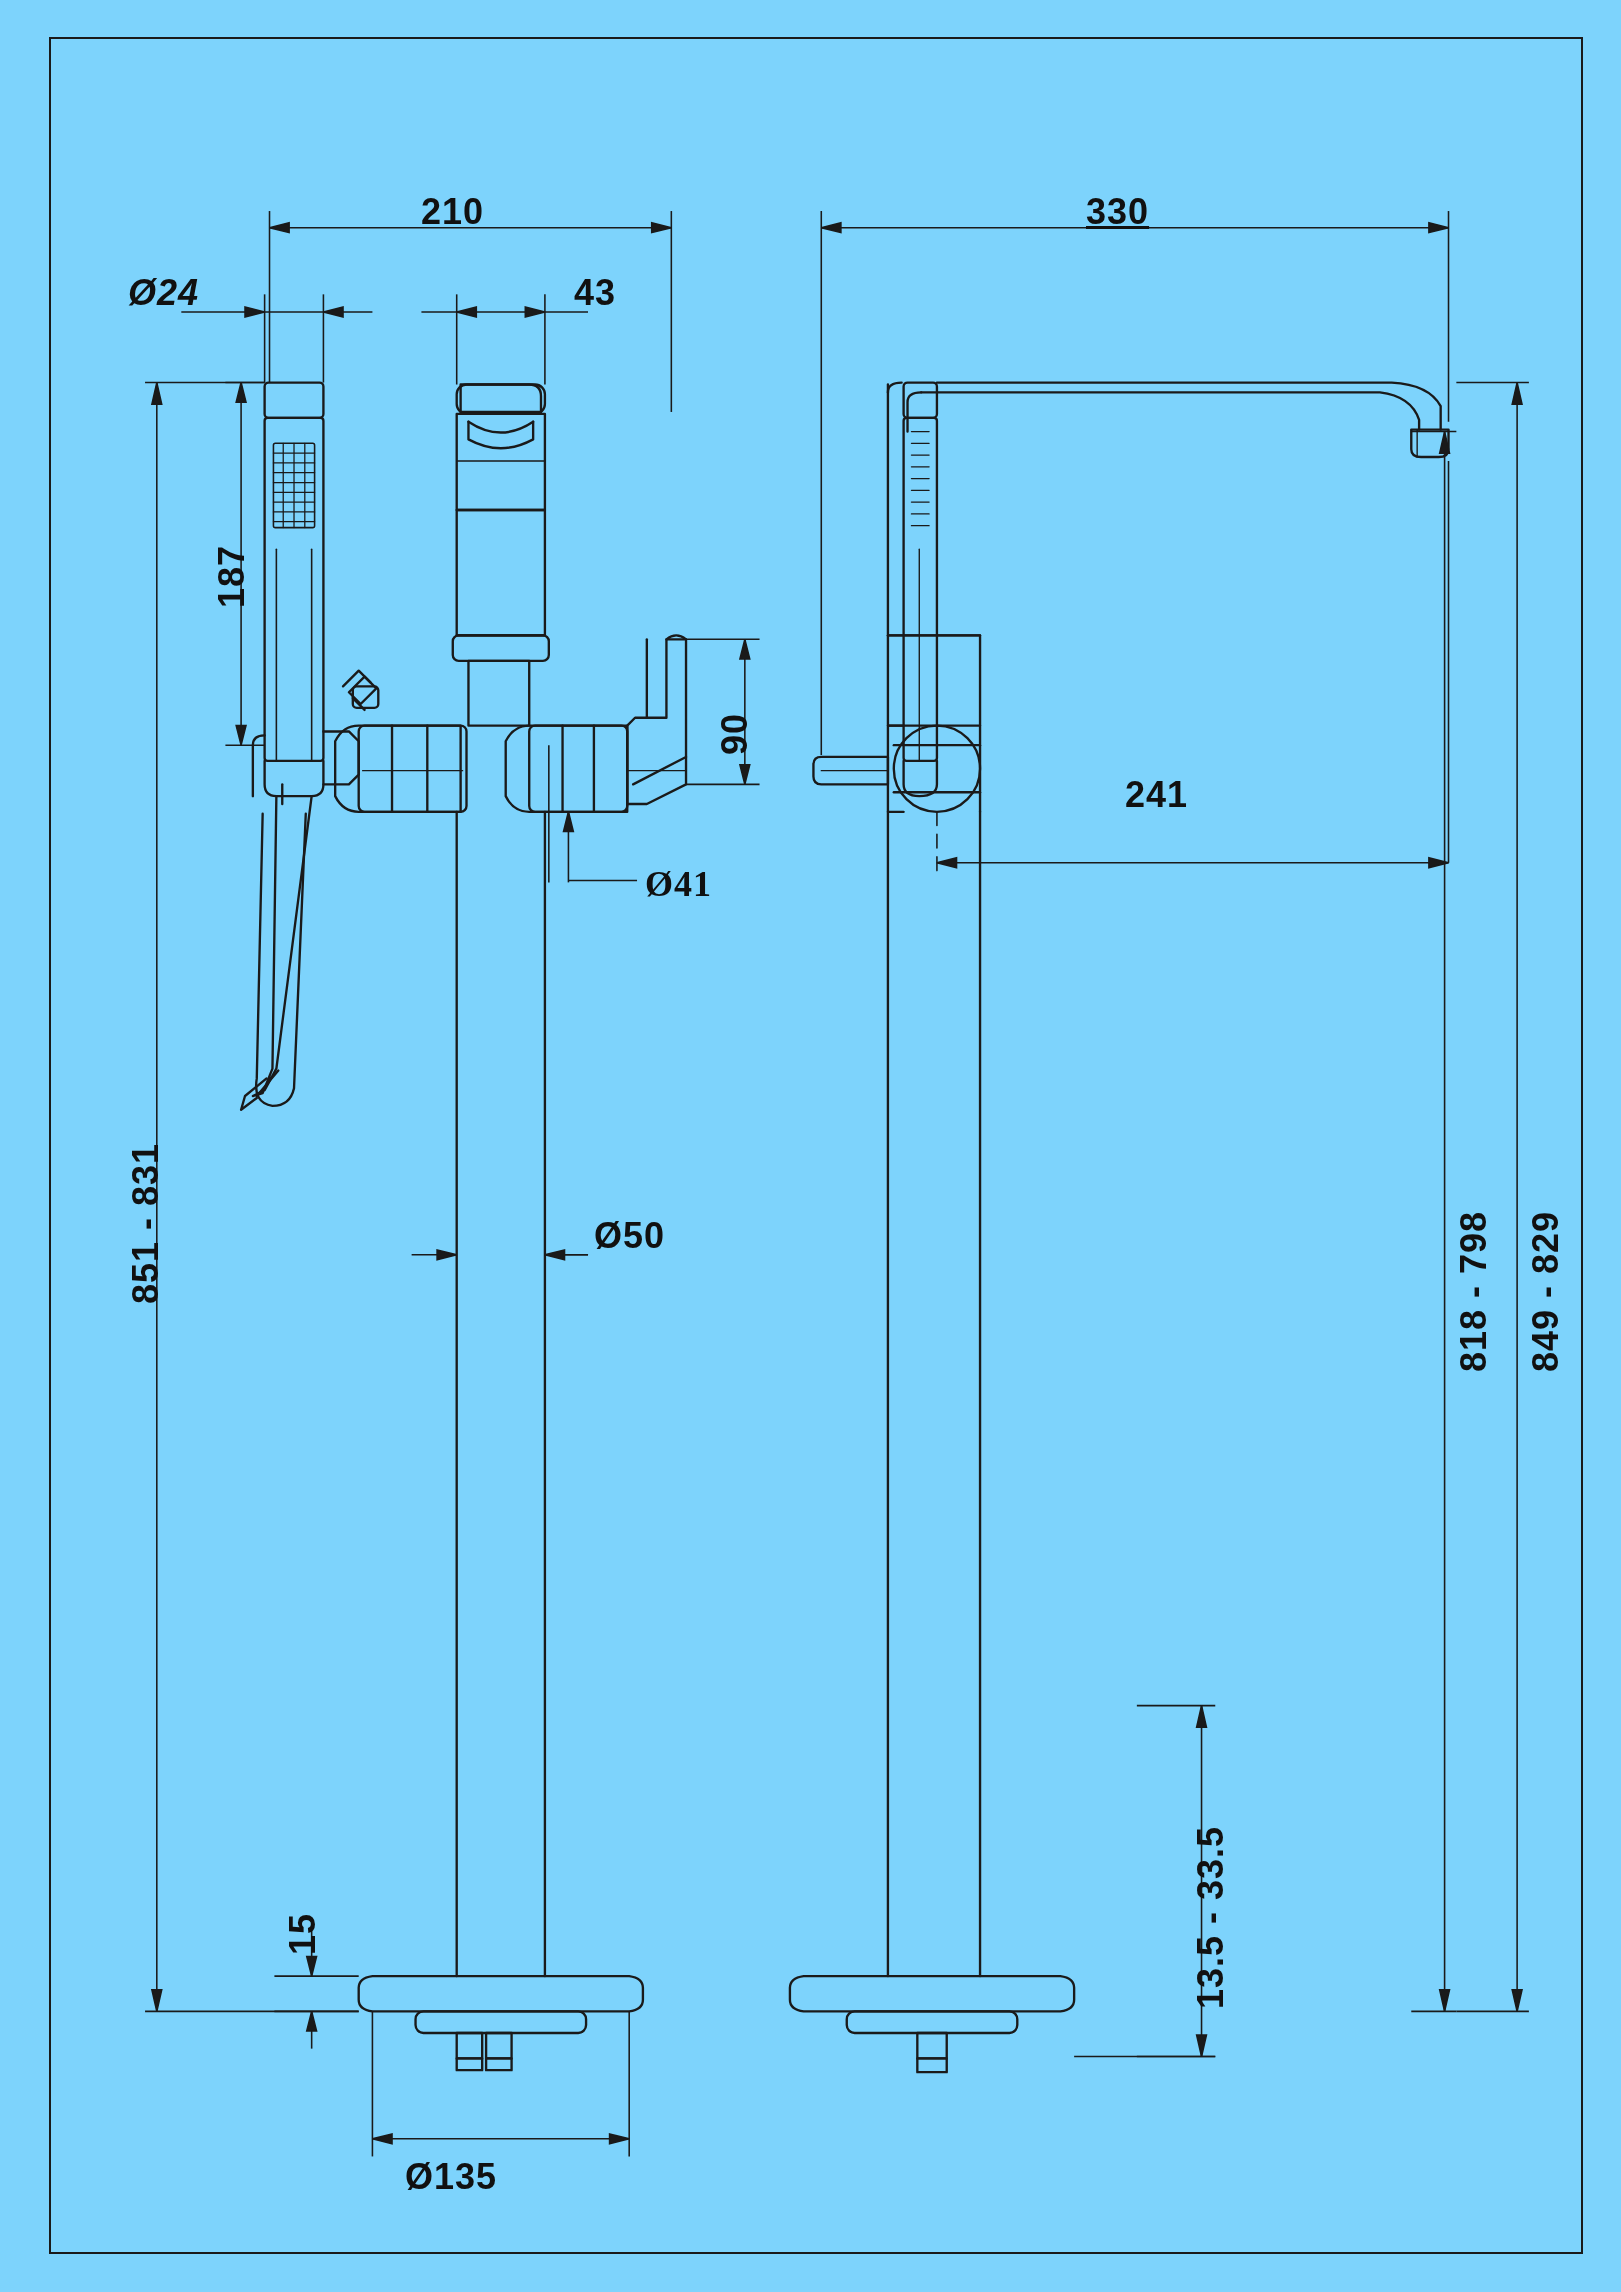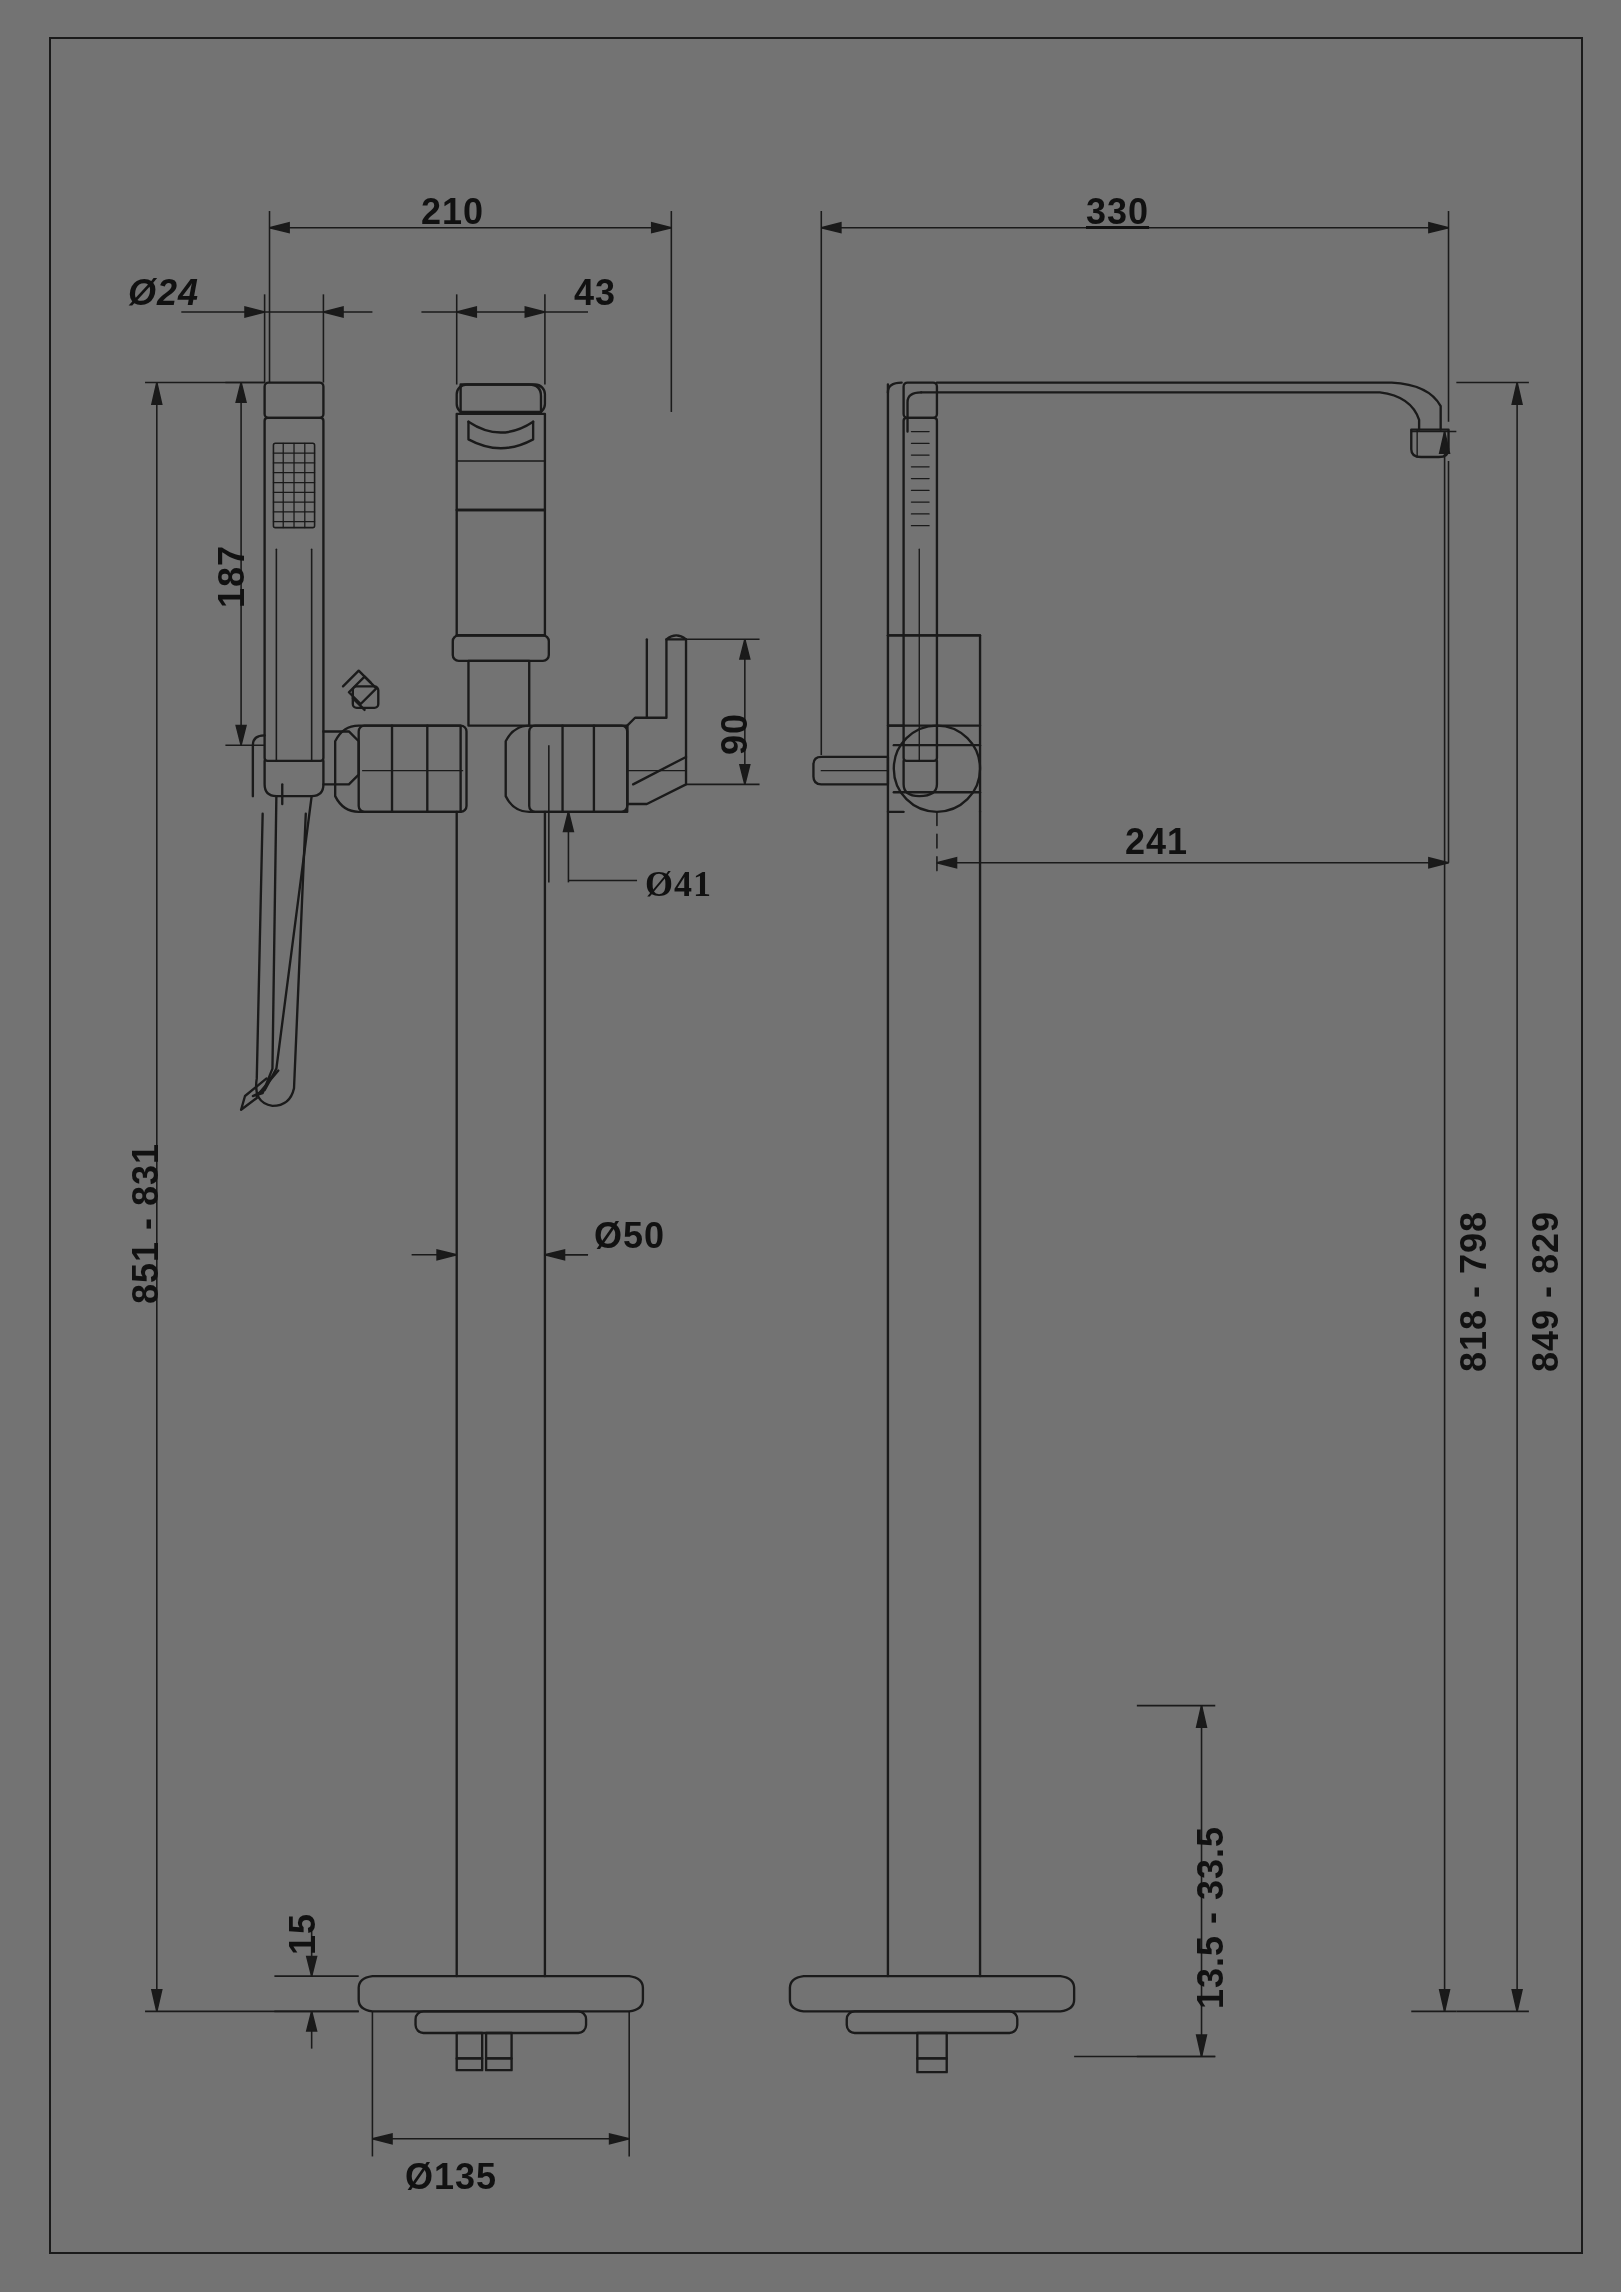--- a/index.html
+++ b/index.html
@@ -7,21 +7,21 @@
     padding: 0;
     background: #ffffff;
   }
   body {
     font-family: "Liberation Sans", sans-serif;
   }
   #sheet {
     position: relative;
     width: 1621px;
     height: 2293px;
-    background: #737373;
+    background: #7dd3fc;
     overflow: hidden;
   }
   #frame {
     position: absolute;
     left: 49px;
     top: 37px;
     width: 1534px;
     height: 2217px;
     border: 2.9px solid #1a1a1a;
     box-sizing: border-box;
@@ -302,21 +302,21 @@
   <div class="dimtext" style="left:594px; top:1215px;">Ø50</div>
 
   <div class="dimtext vert" style="left:125px; top:1304px;">851 - 831</div>
 
   <div class="dimtext vert" style="left:282px; top:1955px;">15</div>
 
   <div class="dimtext" style="left:405px; top:2156px;">Ø135</div>
 
   <div class="dimtext" style="left:1086px; top:191px;text-decoration:underline;">330</div>
 
-  <div class="dimtext" style="left:1125px; top:821px;">241</div>
+  <div class="dimtext" style="left:1125px; top:774px;">241</div>
 
   <div class="dimtext vert" style="left:1453px; top:1372px;">818 - 798</div>
 
   <div class="dimtext vert" style="left:1525px; top:1372px;">849 - 829</div>
 
   <div class="dimtext vert" style="left:1190px; top:2009px;">13.5 - 33.5</div>
 
 </div>
 
 

